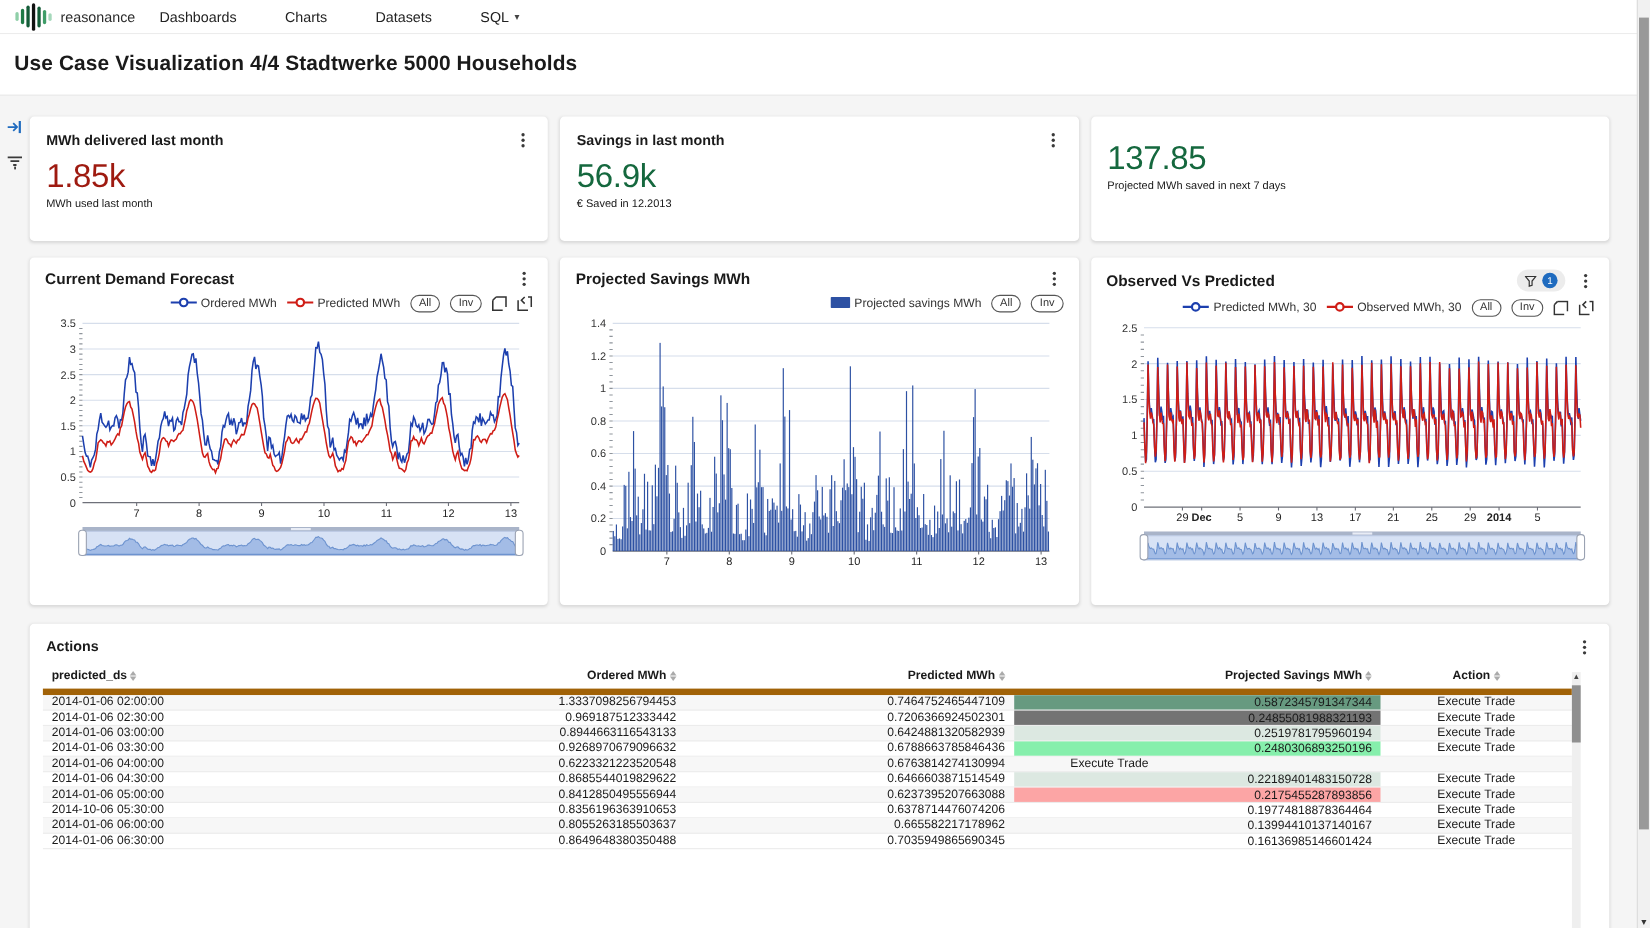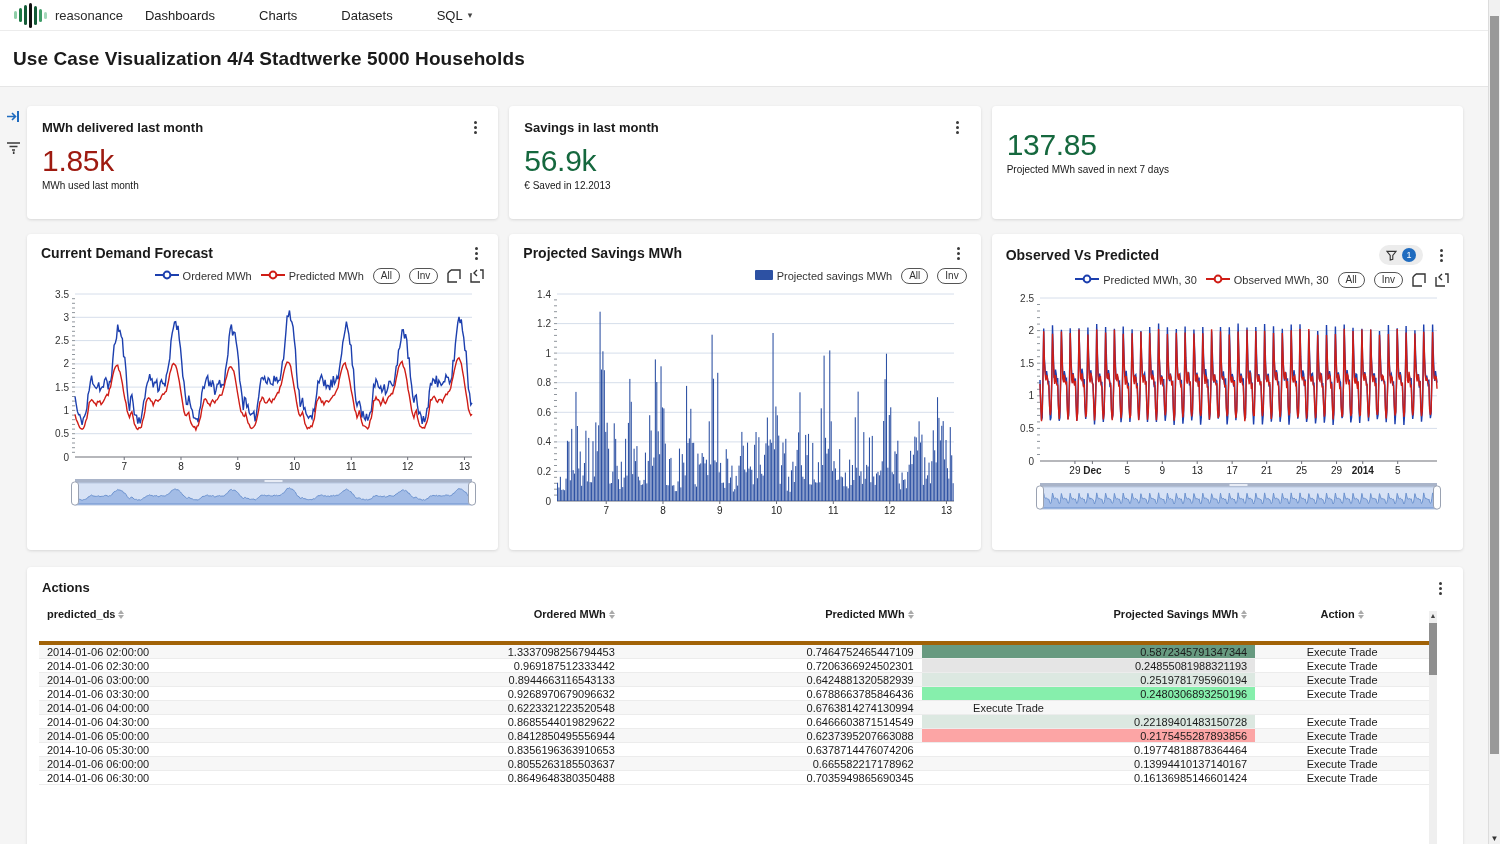--- a/index.html
+++ b/index.html
@@ -59,23 +59,23 @@
     padding:1px 7px; cursor:pointer; line-height:12px; }
   .tool-icon { cursor:pointer; display:flex; }
   svg.chart { display:block; margin-top:2px; }
   svg.slider { display:block; margin-top:5px; cursor:pointer; }
 
   
   .actions-card { margin-top:17px; height:300px; padding:13px 0 0; position:relative; }
   .actions-head { display:flex; justify-content:space-between; padding:0 15px; }
   .actions-title { font-size:13px; font-weight:700; }
   .tbl { margin:12px 34px 0 12px; font-size:11px; }
-  .tbl-header { display:flex; border-bottom:4px solid #a16207; padding-bottom:21px; }
+  .tbl-header { display:flex; border-bottom:6px solid #a16207; padding-bottom:6px; }
   .tbl-header .cell { font-weight:700; display:flex; align-items:center; gap:3px; cursor:pointer; }
-  .tbl-row { display:flex; height:14px; align-items:center; border-bottom:1px solid #ececec; }
+  .tbl-row { display:flex; height:14px; border-bottom:1px solid #ececec; }
   .tbl-row.odd { background:#f7f7f7; }
   .cell { padding:0 8px; overflow:hidden; white-space:nowrap; }
   .c0 { width:22.5%; text-align:left; }
   .c1 { width:19.5%; text-align:right; justify-content:flex-end; }
   .c2 { width:21.5%; text-align:right; justify-content:flex-end; }
   .c3 { width:24%; text-align:right; justify-content:flex-end; height:100%; display:flex; align-items:center; }
   .c4 { width:12.5%; text-align:center; justify-content:center; }
   .tbl-header .c0 { justify-content:flex-start; }
   .tbl-header .c4 { justify-content:center; display:flex; }
   .tbl-header .c1,.tbl-header .c2,.tbl-header .c3 { display:flex; }
@@ -839,21 +839,21 @@
               <div class="cell c0">2014-01-06 02:00:00</div>
               <div class="cell c1">1.3337098256794453</div>
               <div class="cell c2">0.7464752465447109</div>
               <div class="cell c3" style="background: rgb(103, 154, 128);">0.5872345791347344</div>
               <div class="cell c4">Execute Trade</div>
             </div>
             <div class="tbl-row">
               <div class="cell c0">2014-01-06 02:30:00</div>
               <div class="cell c1">0.969187512333442</div>
               <div class="cell c2">0.7206366924502301</div>
-              <div class="cell c3" style="background: #e5e5e5;">0.24855081988321193</div>
+              <div class="cell c3" style="background: #737373;">0.24855081988321193</div>
               <div class="cell c4">Execute Trade</div>
             </div>
             <div class="tbl-row odd">
               <div class="cell c0">2014-01-06 03:00:00</div>
               <div class="cell c1">0.8944663116543133</div>
               <div class="cell c2">0.6424881320582939</div>
               <div class="cell c3" style="background: rgb(220, 232, 225);">0.2519781795960194</div>
               <div class="cell c4">Execute Trade</div>
             </div>
             <div class="tbl-row">

